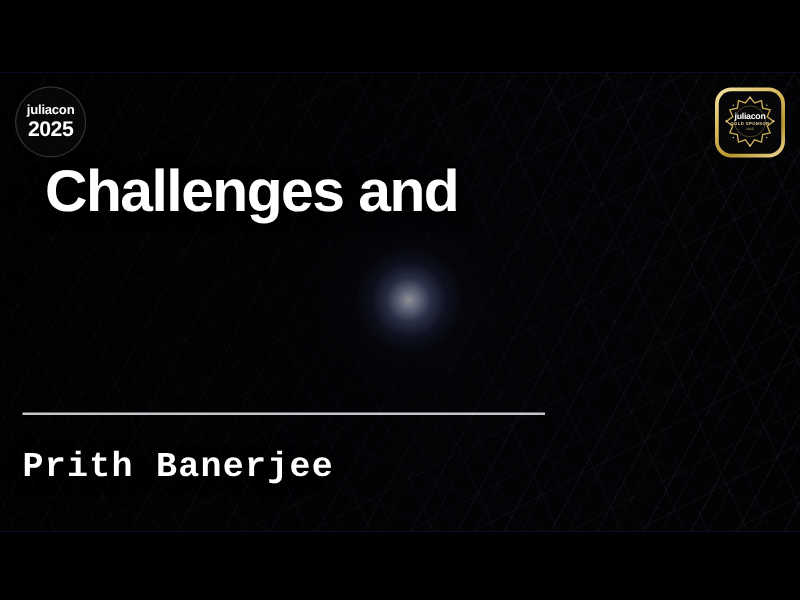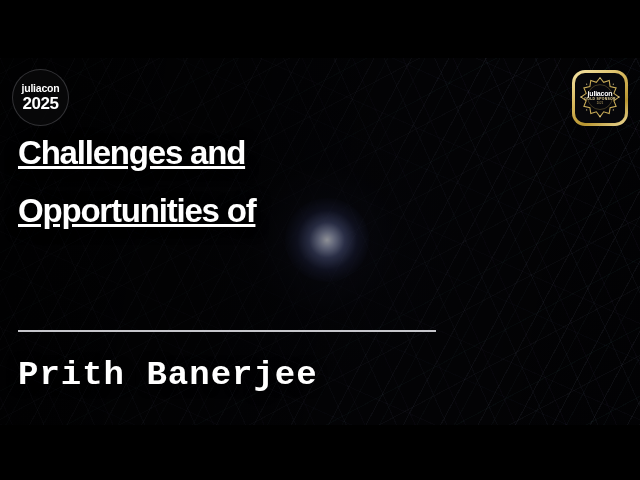--- a/index.html
+++ b/index.html
@@ -266,30 +266,29 @@
     color:#c9b madrid;
     color:#c9b271;
     font-size:2.6px;
     letter-spacing:0.2px;
     margin-top:1.5px;
   }
 
   
   #talk-title {
     position:absolute;
-    left:18px;
+    left:36px;
     top:124px;
     width:560px;
     color:#ffffff;
-    font-size:33px;
+    font-size:47px;
     font-weight:700;
     line-height:58px;
     letter-spacing:-1.2px;
     text-shadow:0 2px 14px rgba(0,0,0,0.85), 0 0 3px rgba(0,0,0,0.6);
-    text-decoration:underline;
   }
   #talk-title .title-line { display:block; white-space:nowrap; }
 
   
   #divider {
     position:absolute;
     left:18px;
     top:330px;
     width:418px;
     height:2px;
@@ -297,21 +296,21 @@
     opacity:0.92;
   }
 
   
   #speaker-name {
     position:absolute;
     left:18px;
     top:352px;
     color:#ffffff;
     font-family:"Liberation Mono", "DejaVu Sans Mono", monospace;
-    font-size:34px;
+    font-size:28px;
     font-weight:700;
     letter-spacing:1px;
     line-height:46px;
     white-space:nowrap;
     text-shadow:0 2px 12px rgba(0,0,0,0.85);
   }
 </style>
 </head>
 <body>
 
@@ -358,21 +357,20 @@
         <div id="gold-badge-text">
           <span id="gold-badge-word">juliacon</span>
           <span id="gold-badge-tier">GOLD SPONSOR</span>
           <span id="gold-badge-sub">2025</span>
         </div>
       </div>
     </div>
 
     <h1 id="talk-title">
       <span class="title-line">Challenges and</span>
-      <span class="title-line">Opportunities of</span>
     </h1>
 
     <div id="divider"></div>
 
     <div id="speaker-name">Prith Banerjee</div>
 
   </div>
 </div>
 
 </body></html>

